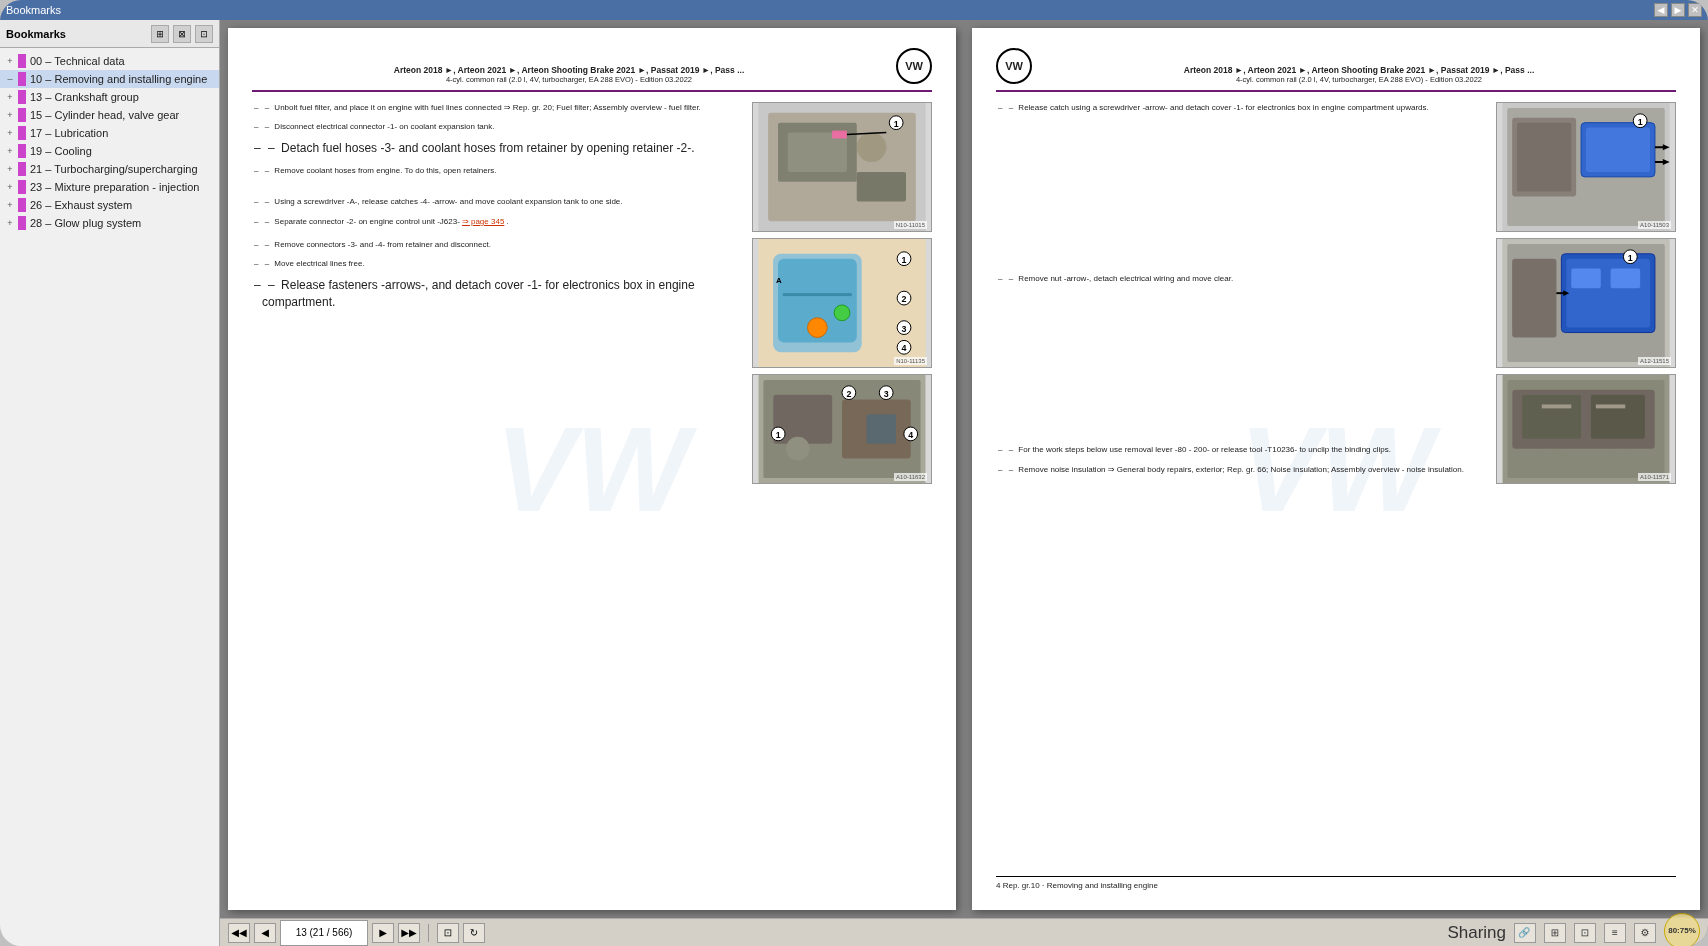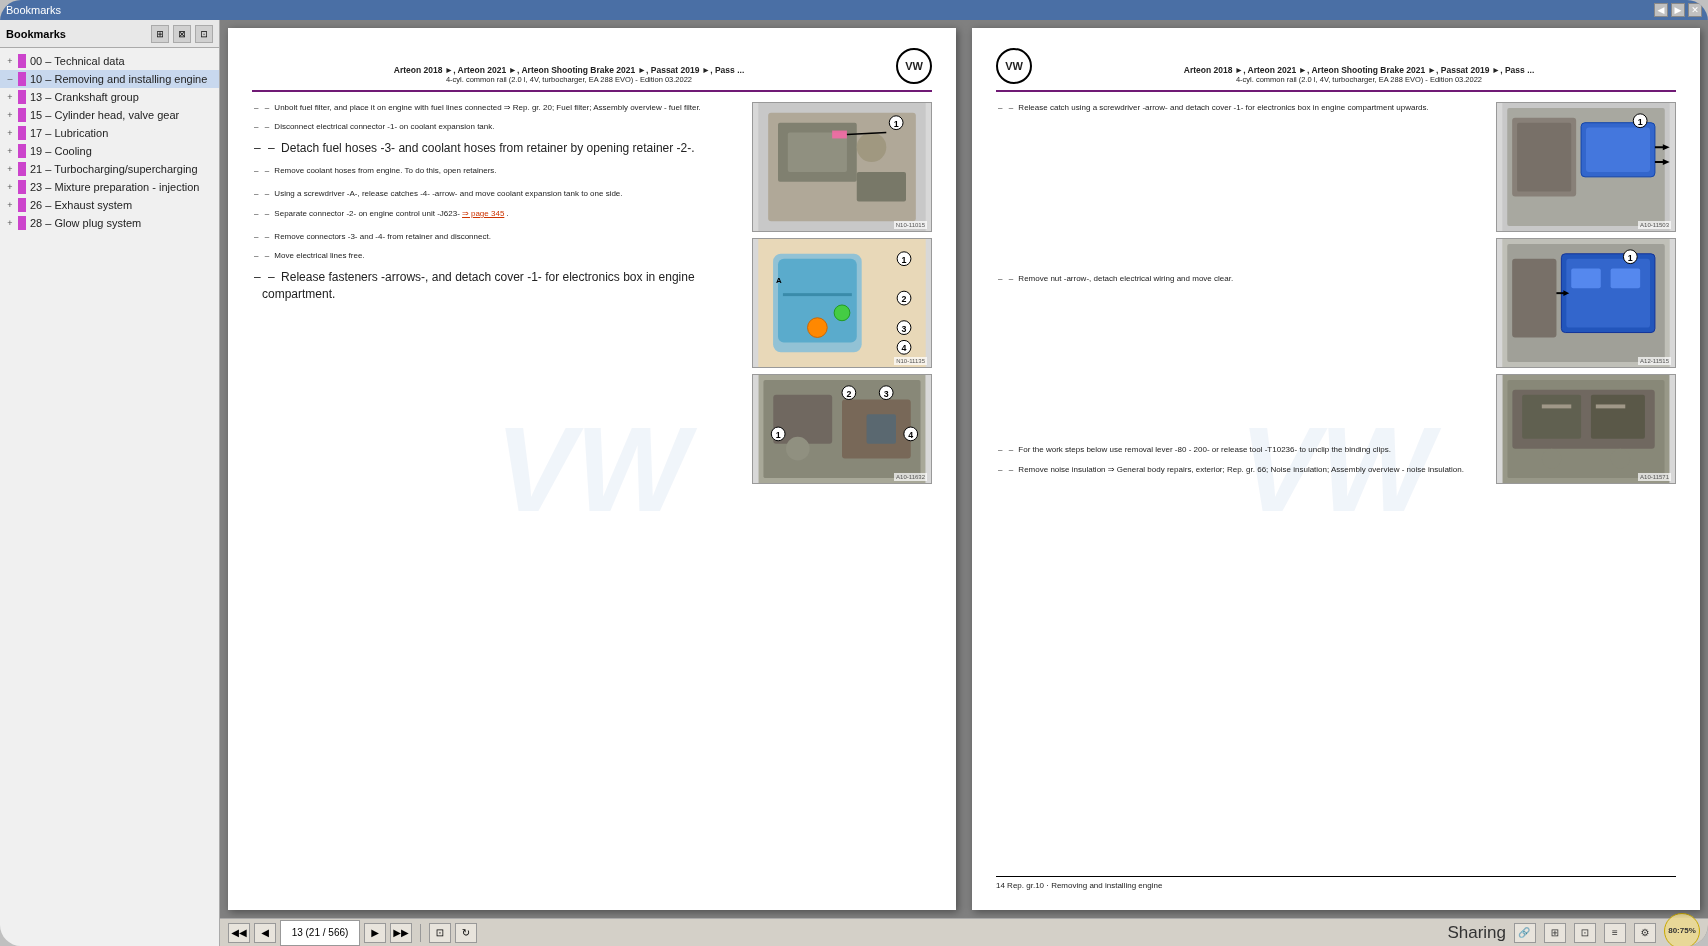--- a/index.html
+++ b/index.html
@@ -239,21 +239,21 @@
     }
     .nav-btn {
       width: 22px; height: 20px;
       background: #e8e4dc;
       border: 1px solid #999;
       display: flex; align-items: center; justify-content: center;
       font-size: 10px;
       cursor: pointer;
     }
     .page-input {
-      width: 80px; height: 18px;
+      width: 88px; height: 18px;
       background: white;
       border: 1px solid #999;
       font-size: 10px;
       text-align: center;
       padding: 12px 2px;
     }
     .toolbar-sep {
       width: 1px; height: 18px;
       background: #999;
       margin: 0 4px;
@@ -407,21 +407,21 @@
                 Unbolt fuel filter, and place it on engine with fuel lines connected ⇒ Rep. gr. 20; Fuel filter; Assembly overview - fuel filter.
               </p>
               <p style="font-size:8px; margin-bottom:8px; padding-left:10px; text-indent:-8px;">
                 <span style="margin-right:3px;">–</span>
                 Disconnect electrical connector -1- on coolant expansion tank.
               </p>
               <p style="font-size:12px; margin-bottom:8px; padding-left:10px; text-indent:-8px;">
                 <span style="margin-right:3px;">–</span>
                 Detach fuel hoses -3- and coolant hoses from retainer by opening retainer -2-.
               </p>
-              <p style="font-size:8px; margin-bottom:12px; padding-left:10px; text-indent:-8px;">
+              <p style="font-size:8px; margin-bottom:20px; padding-left:10px; text-indent:-8px;">
                 <span style="margin-right:3px;">–</span>
                 Remove coolant hoses from engine. To do this, open retainers.
               </p>
               <p style="font-size:8px; margin-bottom:8px; padding-left:10px; text-indent:-8px;">
                 <span style="margin-right:3px;">–</span>
                 Using a screwdriver -A-, release catches -4- -arrow- and move coolant expansion tank to one side.
               </p>
               <p style="font-size:8px; margin-bottom:12px; padding-left:10px; text-indent:-8px;">
                 <span style="margin-right:3px;">–</span>
                 Separate connector -2- on engine control unit -J623- <span class="link-text">⇒ page 345</span> .
@@ -604,21 +604,21 @@
 
                   <rect x="40" y="30" width="30" height="4" fill="#a09888"></rect>
                   <rect x="95" y="30" width="30" height="4" fill="#a09888"></rect>
                 </svg>
                 <div class="doc-image-label">A10-11571</div>
               </div>
             </div>
           </div>
 
           <div class="page-footer">
-            <span>14  Rep. gr.10 · Removing and installing engine</span>
+            <span>4  Rep. gr.10 · Removing and installing engine</span>
           </div>
         </div>
 
       </div>
 
       <div class="bottom-toolbar">
         <div class="nav-btn">◀◀</div>
         <div class="nav-btn">◀</div>
         <input class="page-input" type="text" value="13 (21 / 566)" readonly="" style="">
         <div class="nav-btn">▶</div>

